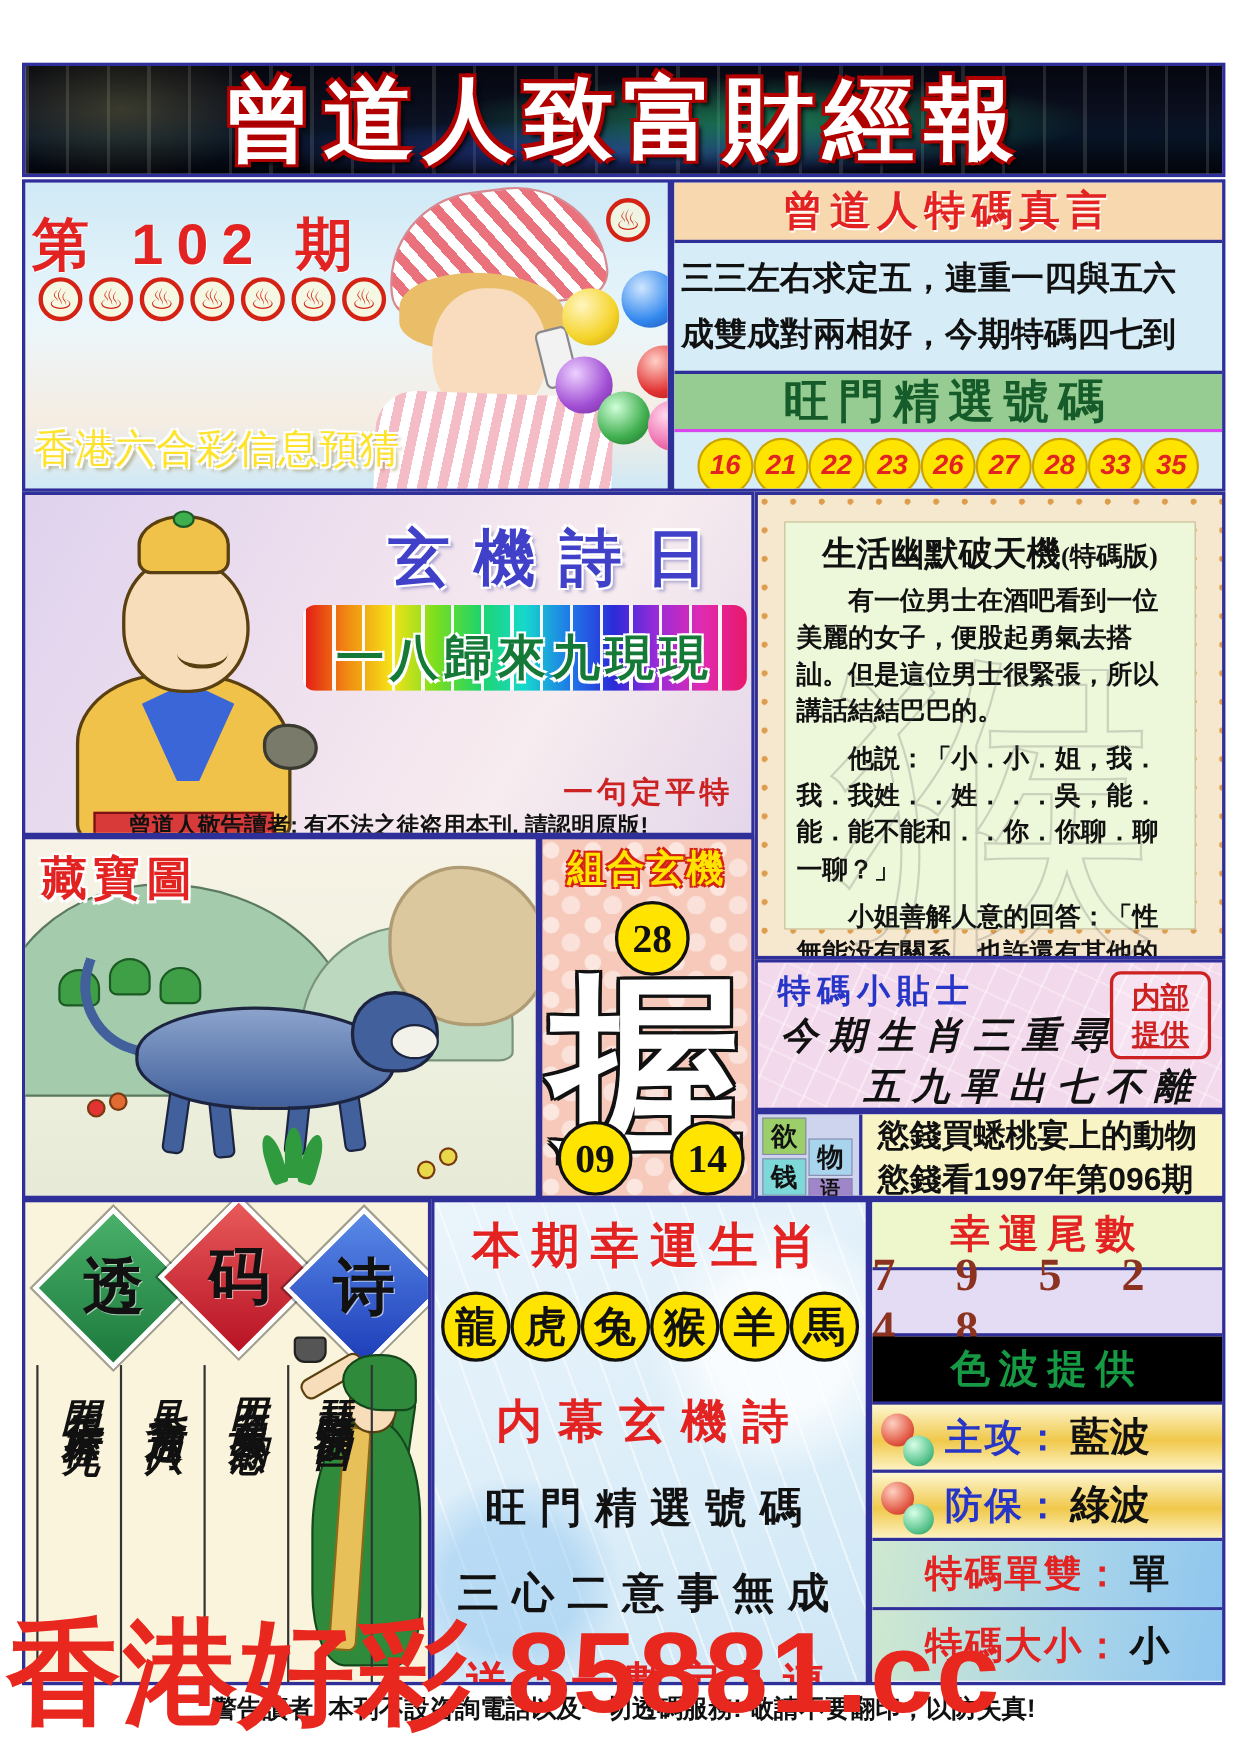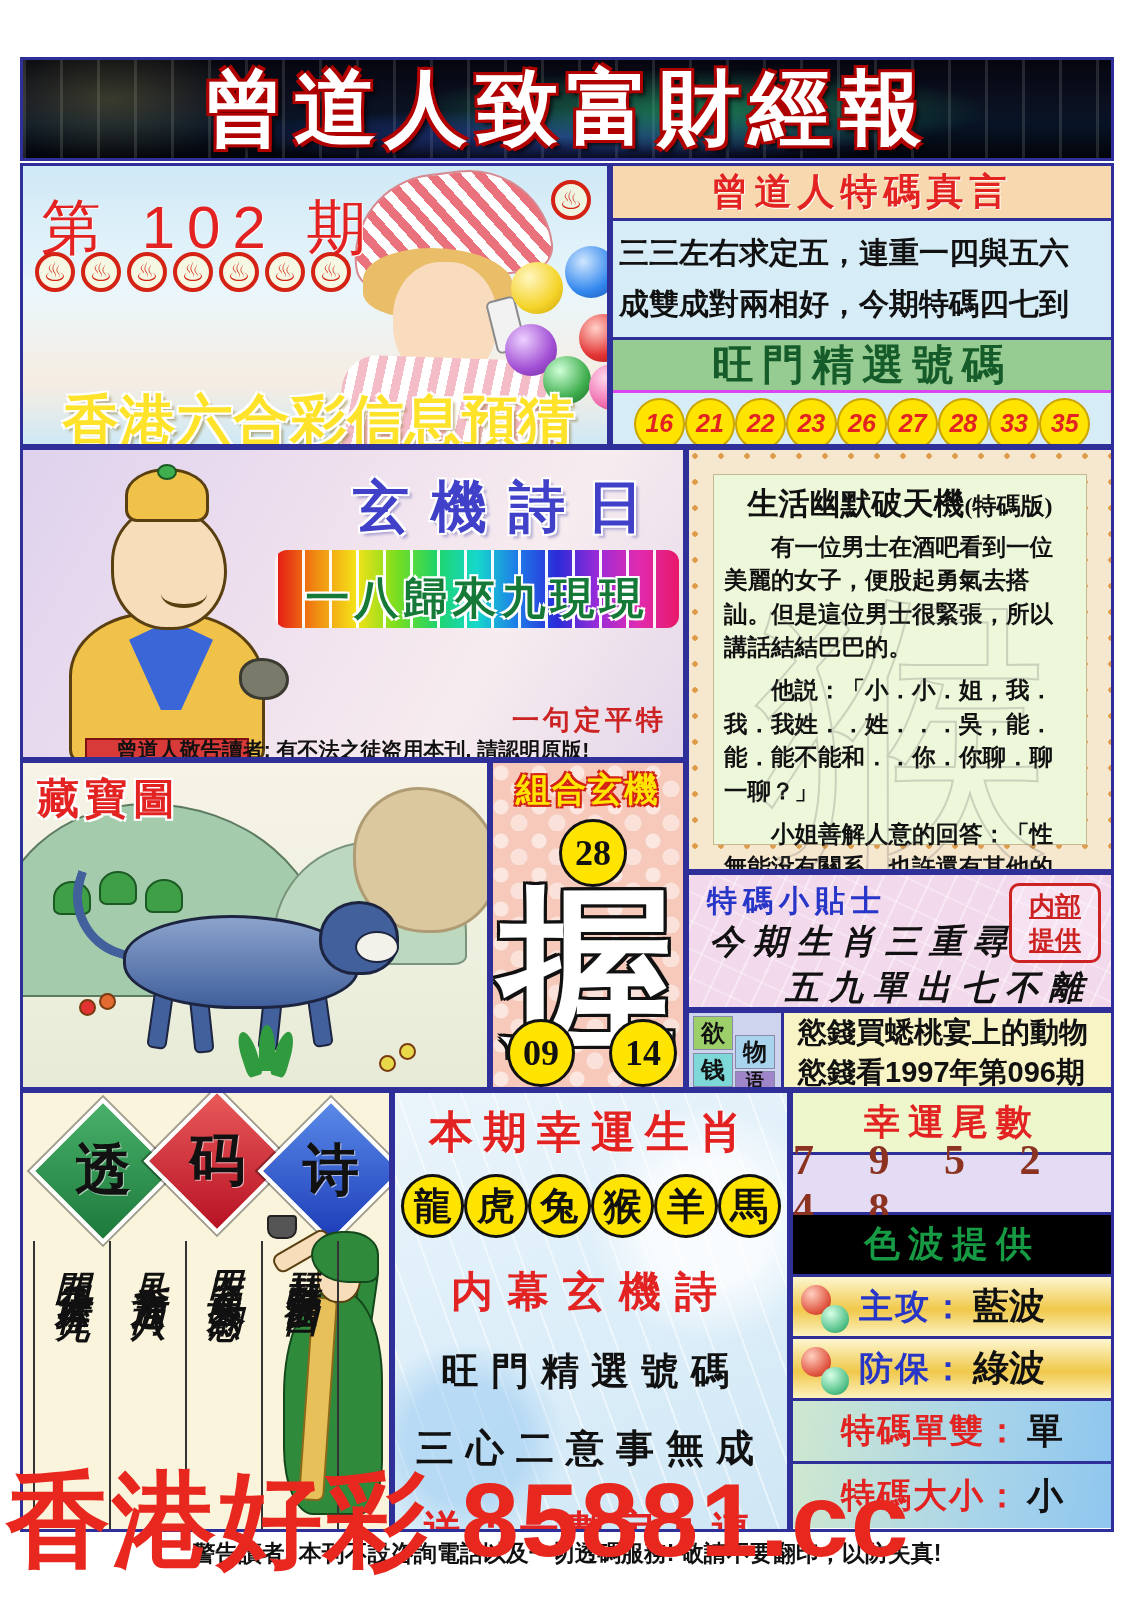--- a/index.html
+++ b/index.html
@@ -34,26 +34,26 @@
     border-radius:95px 95px 28px 28px;transform:rotate(-7deg);}
   .girl .hair{position:absolute;left:40px;top:78px;width:150px;height:70px;background:#eabd68;border-radius:50% 60% 40% 40%;}
   .girl .face{position:absolute;left:70px;top:92px;width:104px;height:118px;background:#f8dcbd;border-radius:46%;}
   .girl .torso{position:absolute;left:18px;top:188px;width:216px;height:90px;border-radius:36px 36px 0 0;
     background:repeating-linear-gradient(100deg,#f4bcc7 0 9px,#ffffff 9px 18px);transform:rotate(2deg);}
   .girl .phone{position:absolute;left:168px;top:128px;width:26px;height:50px;background:#f2f2f2;
     border:2px solid #8a8a8a;border-radius:6px;transform:rotate(-14deg);}
   .flame-badge{display:inline-flex;align-items:center;justify-content:center;width:40px;height:40px;
     border:4px solid #d42315;border-radius:50%;color:#d42315;font-size:26px;font-weight:900;
     background:rgba(255,250,210,.6);box-sizing:border-box;}
-  #issue-no{left:18px;top:22px;font-size:60px;font-weight:400;color:#e32222;letter-spacing:12px;
+  #issue-no{left:6px;top:22px;font-size:52px;font-weight:700;color:#e32222;letter-spacing:12px;
     text-shadow:1px 1px 0 #fff;}
   #flame-row{left:12px;top:86px;display:flex;gap:6px;}
   #corner-flame{left:528px;top:14px;}
   .ball{position:absolute;width:52px;height:52px;border-radius:50%;}
-  #slogan{left:8px;top:218px;width:576px;text-align:center;font-size:56px;font-weight:700;color:#ffe32a;
+  #slogan{left:8px;top:218px;width:576px;text-align:left;font-size:36px;font-weight:400;color:#ffe32a;
     white-space:nowrap;letter-spacing:1px;
     text-shadow:2px 2px 0 #fff,-2px -2px 0 #fff,2px -2px 0 #fff,-2px 2px 0 #fff,4px 4px 3px rgba(120,90,0,.45);}
 
   
   #maxim-panel{left:610px;top:163px;width:504px;height:284px;background:#d6ecf7;}
   #maxim-header{height:52px;background:#f8d8ae;border-bottom:3px solid #2f2f99;display:flex;align-items:center;justify-content:center;
     font-size:37px;font-weight:900;color:#e32222;letter-spacing:6px;text-shadow:1px 1px 0 #fff;}
   #maxim-body{height:112px;border-bottom:3px solid #2f2f99;display:flex;flex-direction:column;justify-content:space-evenly;
     padding:2px 6px;background:#d6ecf7;}
   #maxim-body .ln{font-size:30px;font-weight:900;color:#111;white-space:nowrap;font-family:"Liberation Sans",sans-serif;}

